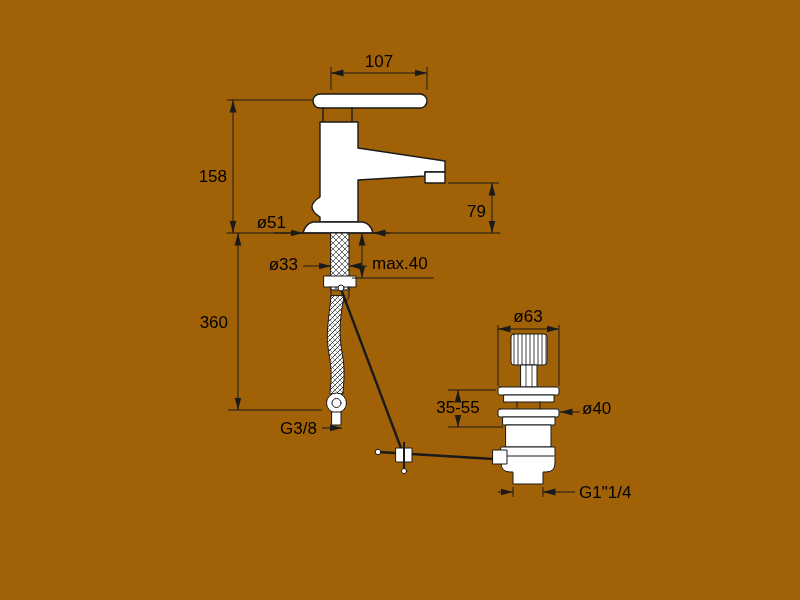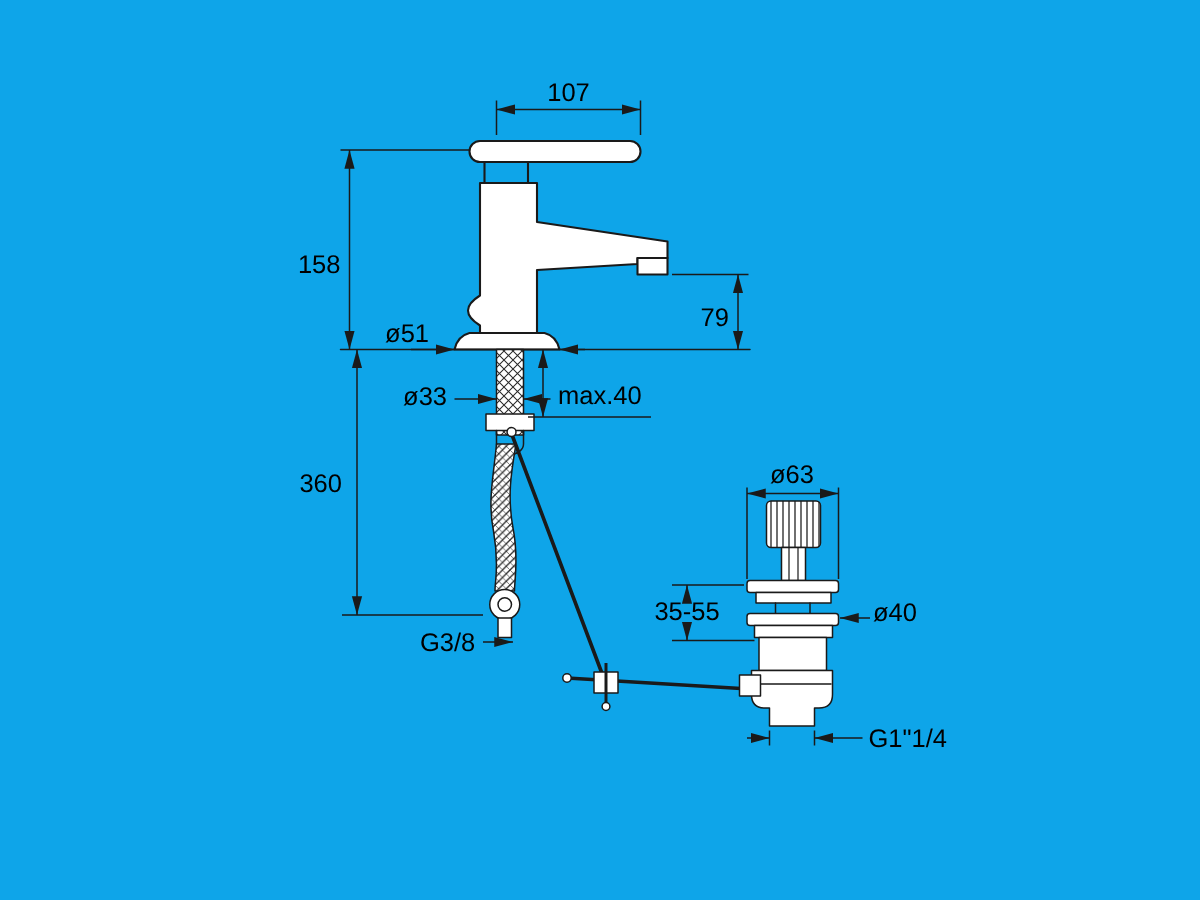--- a/index.html
+++ b/index.html
@@ -1,17 +1,17 @@
 <!DOCTYPE html>
 <html><head>
 <meta charset="utf-8">
 <style>
   html,body { margin:0; padding:0; background:#ffffff; }
   .stage {
-    width:800px; height:600px; background:#0ea5e9;
+    width:800px; height:600px; background:#a16207;
     position:relative; overflow:hidden;
     font-family:"Liberation Sans", sans-serif;
   }
   svg { display:block; }
   .geo  { stroke:#1a1a1a; stroke-width:1.4; fill:none; stroke-linejoin:round; stroke-linecap:round; }
   .thin { stroke-width:1; }
   .rod  { stroke:#1a1a1a; stroke-width:2.4; fill:none; stroke-linecap:round; }
   .solid{ fill:#ffffff; }
   .dim  { stroke:#1a1a1a; stroke-width:1; fill:none; }
   text.lbl {

